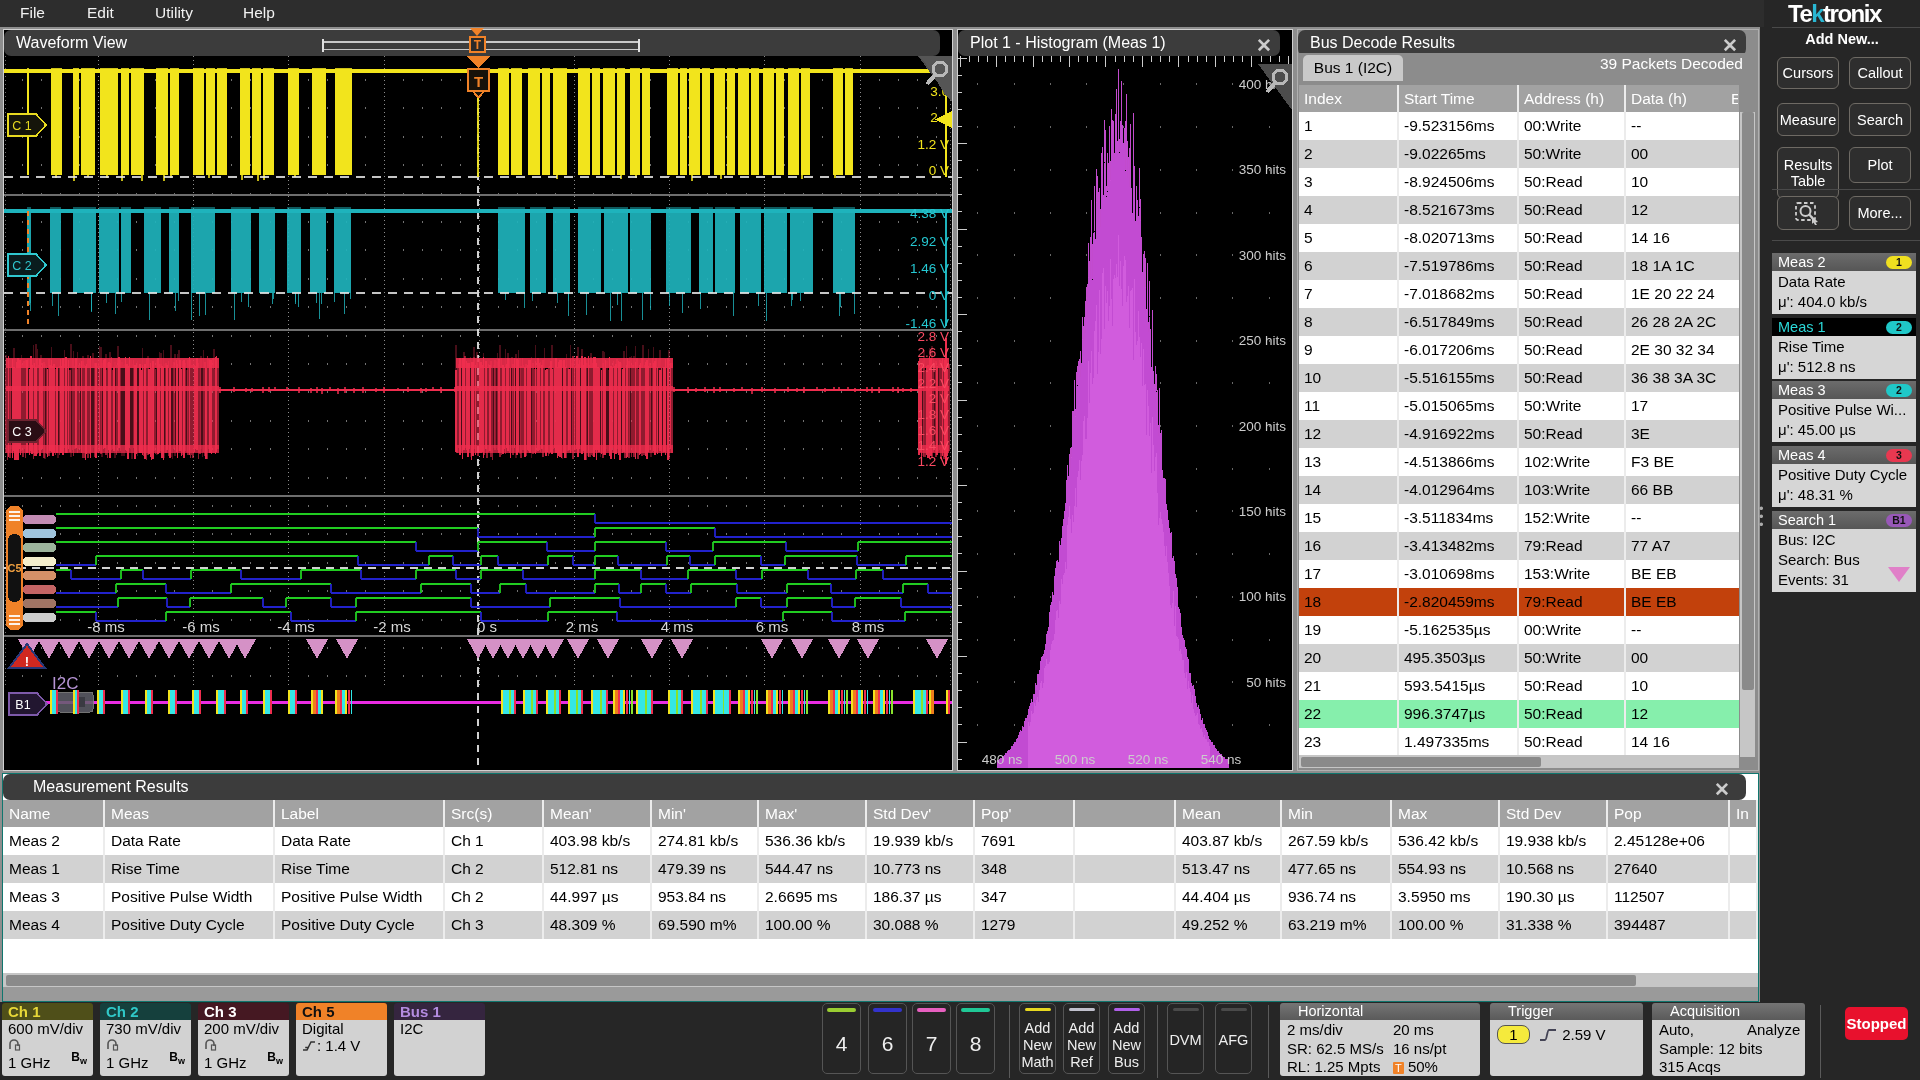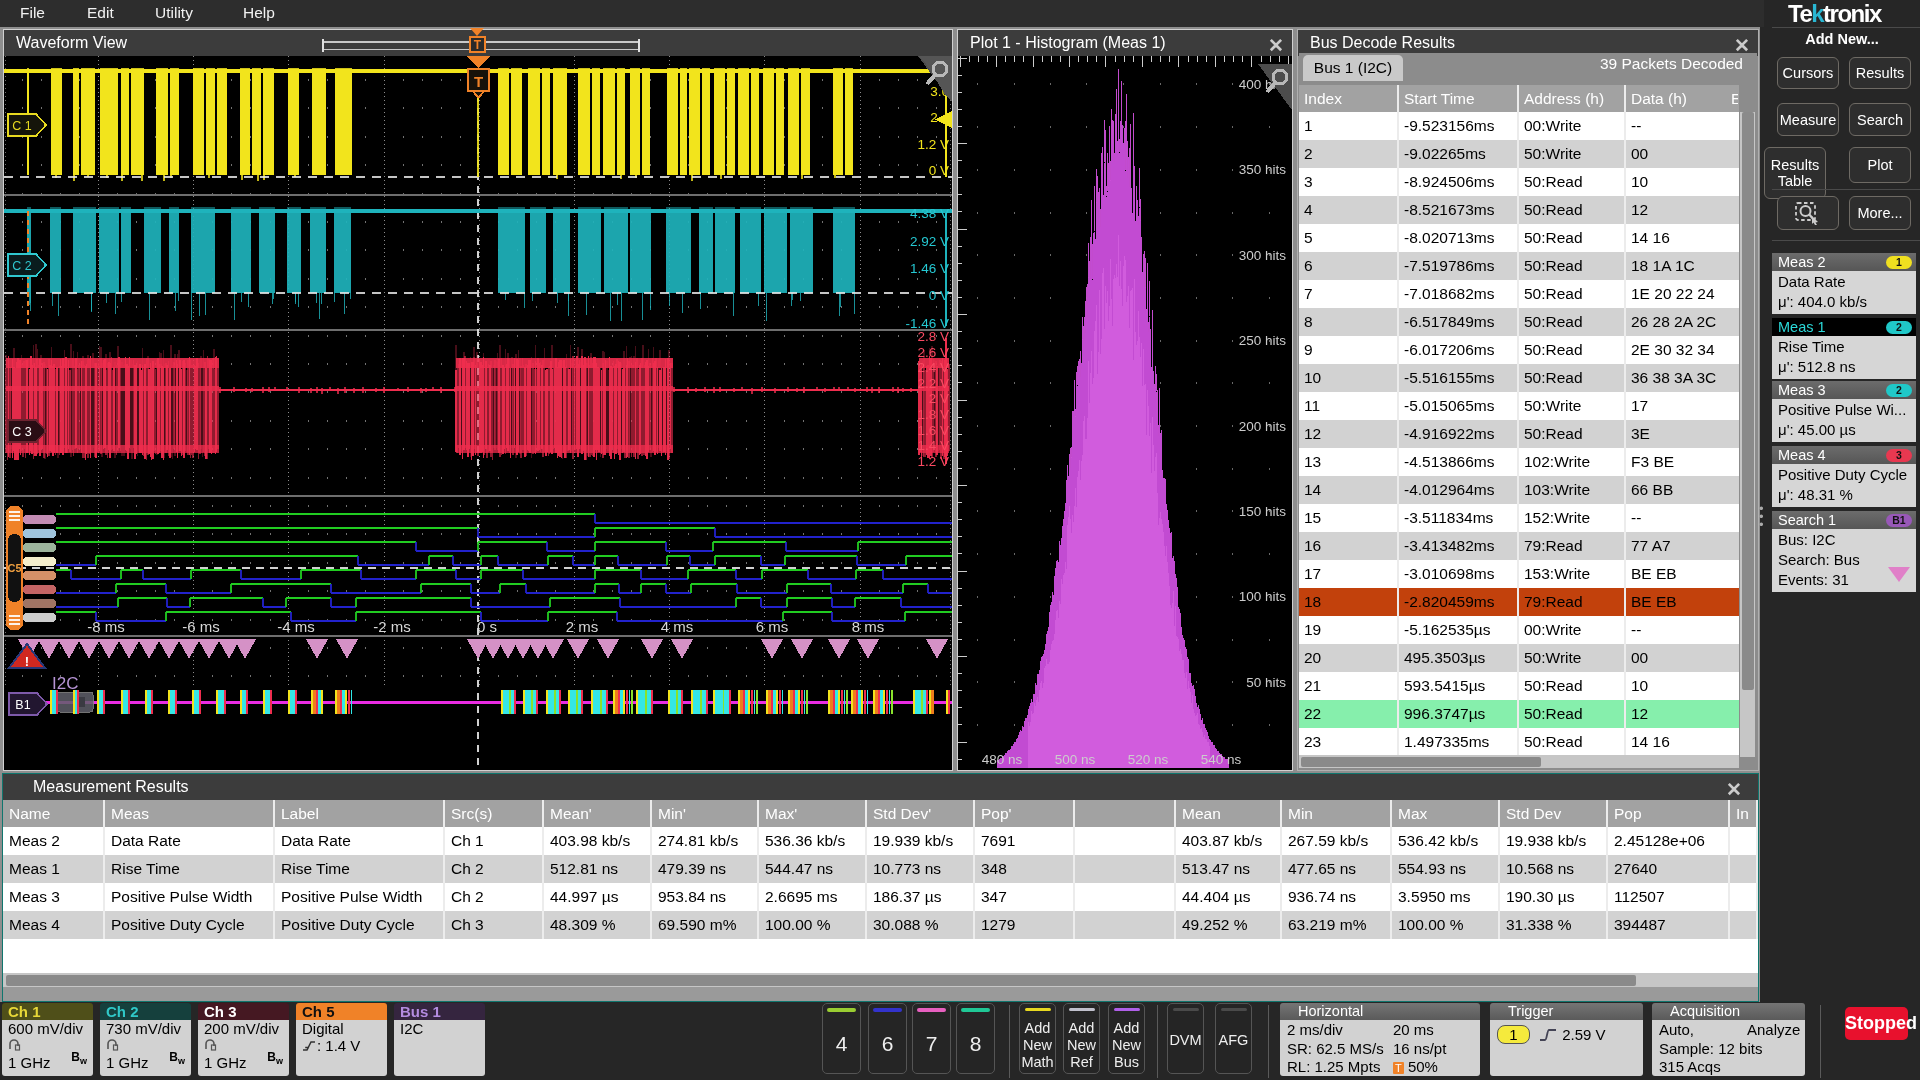--- a/index.html
+++ b/index.html
@@ -1,22 +1,22 @@
 <!DOCTYPE html>
 <html><head><meta charset="utf-8"><style>
 * { margin:0; padding:0; box-sizing:border-box; }
 html,body { width:1920px; height:1080px; background:#262626; overflow:hidden;
   font-family:"Liberation Sans", sans-serif; }
 #menubar { position:absolute; left:0; top:0; width:1920px; height:27px;
   background:#2d2d2d; color:#f2f2f2; font-size:15.5px; }
 #menubar span { position:absolute; top:4px; }
 #mainbg { position:absolute; left:0; top:27px; width:1760px; height:975px; background:#8e8e8e; }
 .panel { position:absolute; background:#000; }
-.phead { position:absolute; left:0; top:0; right:0; height:26px; background:#3c3c3c;
-  color:#fff; font-size:16px; line-height:26px; padding-left:12px; }
+.phead { position:absolute; left:0; top:0; right:12px; height:26px; background:#3c3c3c;
+  color:#fff; font-size:16px; line-height:26px; padding-left:12px;border-radius:7px; }
 .px { position:absolute; right:8px; top:3px; color:#ccc; font-size:19px; font-weight:bold; }
 #wavepanel { left:3px; top:29px; width:950px; height:742px; border:1px solid #d0d0d0; }
 #histpanel { left:957px; top:29px; width:336px; height:742px; border:1px solid #d0d0d0; }
 #buspanel  { left:1297px; top:29px; width:462px; height:742px; border:1px solid #b0b0b0; background:#8c8c8c; }
 #wavehdr-slider { position:absolute; left:318px; top:9px; width:318px; height:13px;
   border-left:2px solid #e0e0e0; border-right:2px solid #e0e0e0; }
 #wavehdr-slider:before { content:""; position:absolute; left:0; top:2px; right:0; height:1.5px; background:#c8c8c8; }
 #wavehdr-slider:after  { content:""; position:absolute; left:0; bottom:2px; right:0; height:1.5px; background:#c8c8c8; }
 .trigT { position:absolute; width:17px; height:17px; background:#2a2a2a; border:2px solid #f08228;
   color:#f08228; font-size:12px; font-weight:bold; text-align:center; line-height:14px; }
@@ -80,21 +80,21 @@
 .addbtn { position:absolute; top:0; width:37px; height:71px; background:#252525;
   border:1px solid #555; border-radius:5px; color:#eee; font-size:14.5px; text-align:center;
   padding-top:16px; line-height:17px; }
 .addbtn i { position:absolute; left:5px; top:4px; width:26px; height:3px; border-radius:2px; }
 .ctlpanel { position:absolute; top:0; height:73px; border-radius:3px; overflow:hidden; }
 .ctlhead { height:17px; background:linear-gradient(#757575,#5a5a5a); color:#fff; font-size:14.5px;
   line-height:17px; padding-left:18px; }
 .ctlbody { background:#d2d2d2; color:#000; font-size:15px; height:56px; padding:1px 6px 0 7px; position:relative;}
 .ctlbody .r { line-height:18.5px; white-space:nowrap; }
 #stopped { position:absolute; left:1845px; top:4px; width:63px; height:33px; background:#e8112d;
-  border-radius:5px; color:#fff; font-size:18px; font-weight:bold; text-align:center; line-height:33px; }
+  border-radius:5px; color:#fff; font-size:15px; font-weight:bold; text-align:center; line-height:33px; }
 .vsep { position:absolute; top:2px; height:73px; width:1px; background:#5a5a5a; }
 </style></head>
 <body>
 <div id="menubar">
   <span style="left:20px">File</span>
     <span style="left:87px">Edit</span>
   <span style="left:155px">Utility</span>
     <span style="left:243px">Help</span>
 </div>
 <div id="mainbg"></div>
@@ -1435,24 +1435,24 @@
   <div id="measbot"></div>
 </div>
 <div style="position:absolute;left:2px;top:826px;width:1755px;">
 </div>
 
 <div id="sidebar">
 <div class="tek">Te<span style="color:#29b7d3">k</span>tronix</div>
 <div style="position:absolute;left:8px;top:27px;width:148px;height:1px;background:#4a4a4a"></div>
 <div class="addnew">Add New...</div>
 <button class="sbtn" style="left:13px;top:57px;width:62px;height:32px">Cursors</button>
-<button class="sbtn" style="left:85px;top:57px;width:62px;height:32px">Results</button>
+<button class="sbtn" style="left:85px;top:57px;width:62px;height:32px">Callout</button>
 <button class="sbtn" style="left:13px;top:103px;width:62px;height:33px">Measure</button>
 <button class="sbtn" style="left:85px;top:103px;width:62px;height:33px">Search</button>
-<button class="sbtn" style="left:0;top:147px;width:62px;height:52px">Results Table</button>
+<button class="sbtn" style="left:13px;top:147px;width:62px;height:52px">Results Table</button>
 <button class="sbtn" style="left:85px;top:147px;width:62px;height:36px">Plot</button>
 <div style="position:absolute;left:8px;top:189px;width:148px;height:1px;background:#4a4a4a"></div>
 <button class="sbtn" style="left:13px;top:196px;width:62px;height:34px">
 <svg width="28" height="24" viewBox="0 0 28 24">
         <rect x="2" y="2" width="19" height="17" rx="2" fill="none" stroke="#ccc" stroke-width="1.8" stroke-dasharray="3.5,2.5"></rect>
         <circle cx="11.5" cy="10" r="5" fill="none" stroke="#ccc" stroke-width="2"></circle>
         <path d="M15 13 L19 18" stroke="#ccc" stroke-width="2.2"></path>
         <path d="M18 15 L24 21 L21.5 21.5 L23 24 L21 24 L19.5 21.5 L18 23 Z" fill="#ccc"></path>
       </svg>
 </button>

